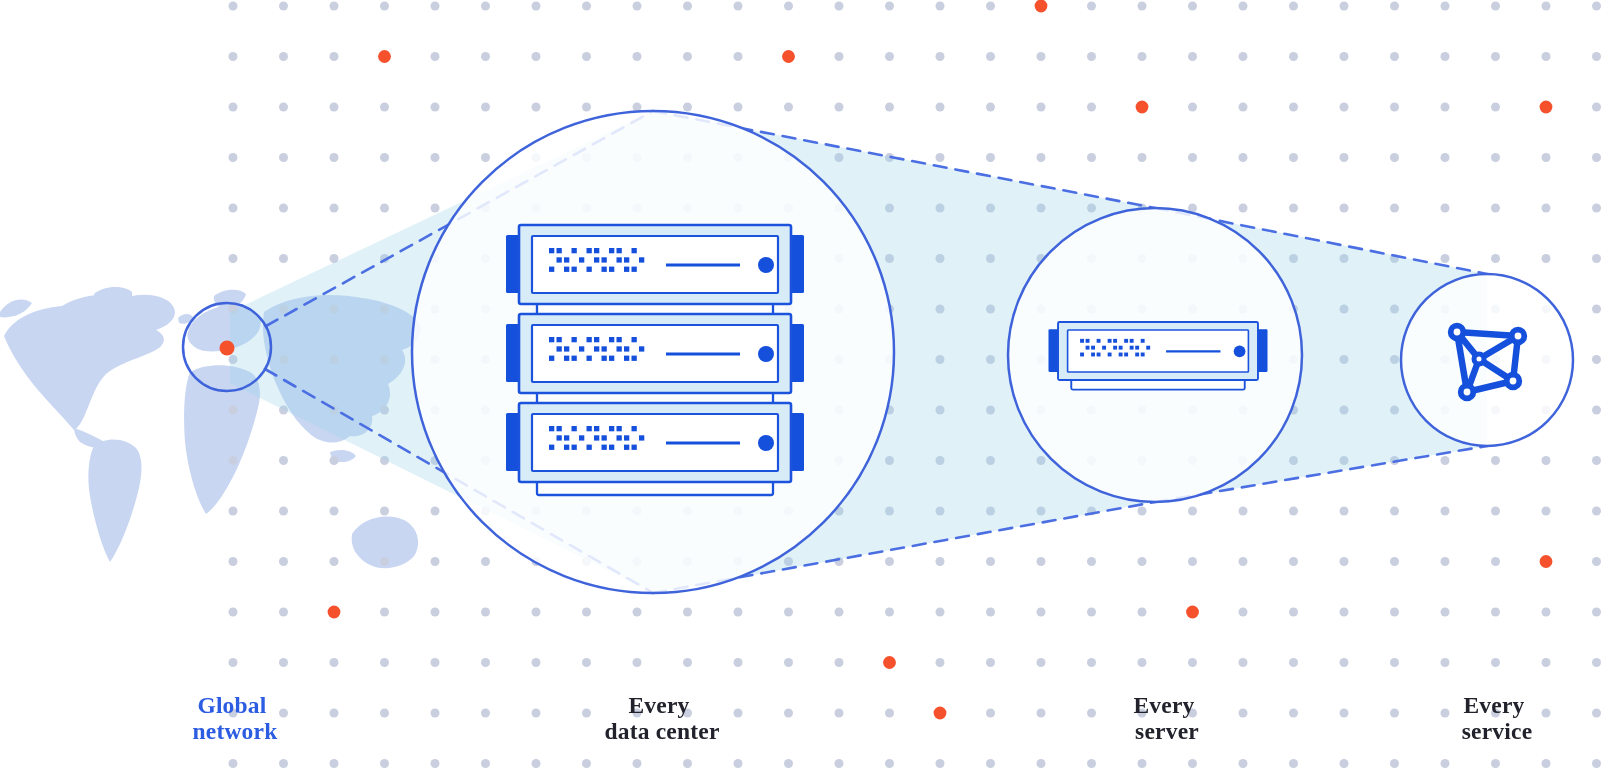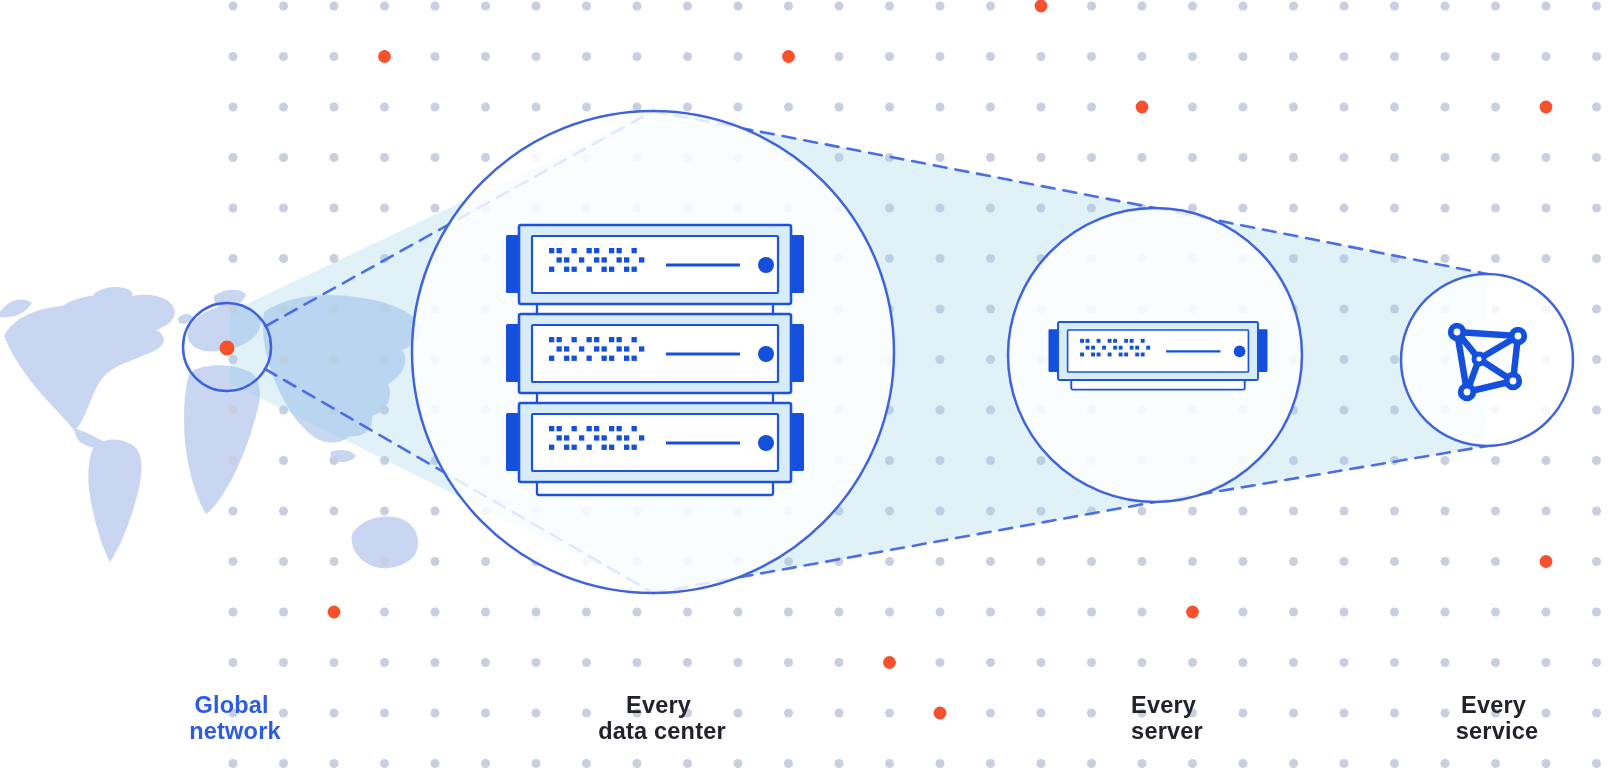--- a/index.html
+++ b/index.html
@@ -1,21 +1,21 @@
 <!DOCTYPE html>
 <html><head>
 <meta charset="utf-8">
 <style>
   html,body{margin:0;padding:0;background:#fff;}
   .stage{
     position:relative;
     width:1620px;height:782px;
     background:#ffffff;
     overflow:hidden;
-    font-family:Liberation Sans, sans-serif;
+    font-family:Liberation Serif, serif;
   }
   svg{display:block}
   .map path{fill:#c8d6f2;stroke:none}
   .cone{fill:#9fd4e8;opacity:.32}
   .dash{fill:none;stroke:#4b6fe3;stroke-width:2.6;stroke-dasharray:13 9;stroke-linecap:round}
   .circ{fill:rgba(255,255,255,.84);stroke:#3e63da;stroke-width:2.5}
   .mapcirc{fill:none;stroke:#3e63da;stroke-width:2.5}
   .connector{fill:#ffffff;stroke:#1b53dd;stroke-width:2.3}
   .lbl{font-size:23.5px;font-weight:bold;letter-spacing:.2px}
   .lbl-dark{fill:#22222c}

